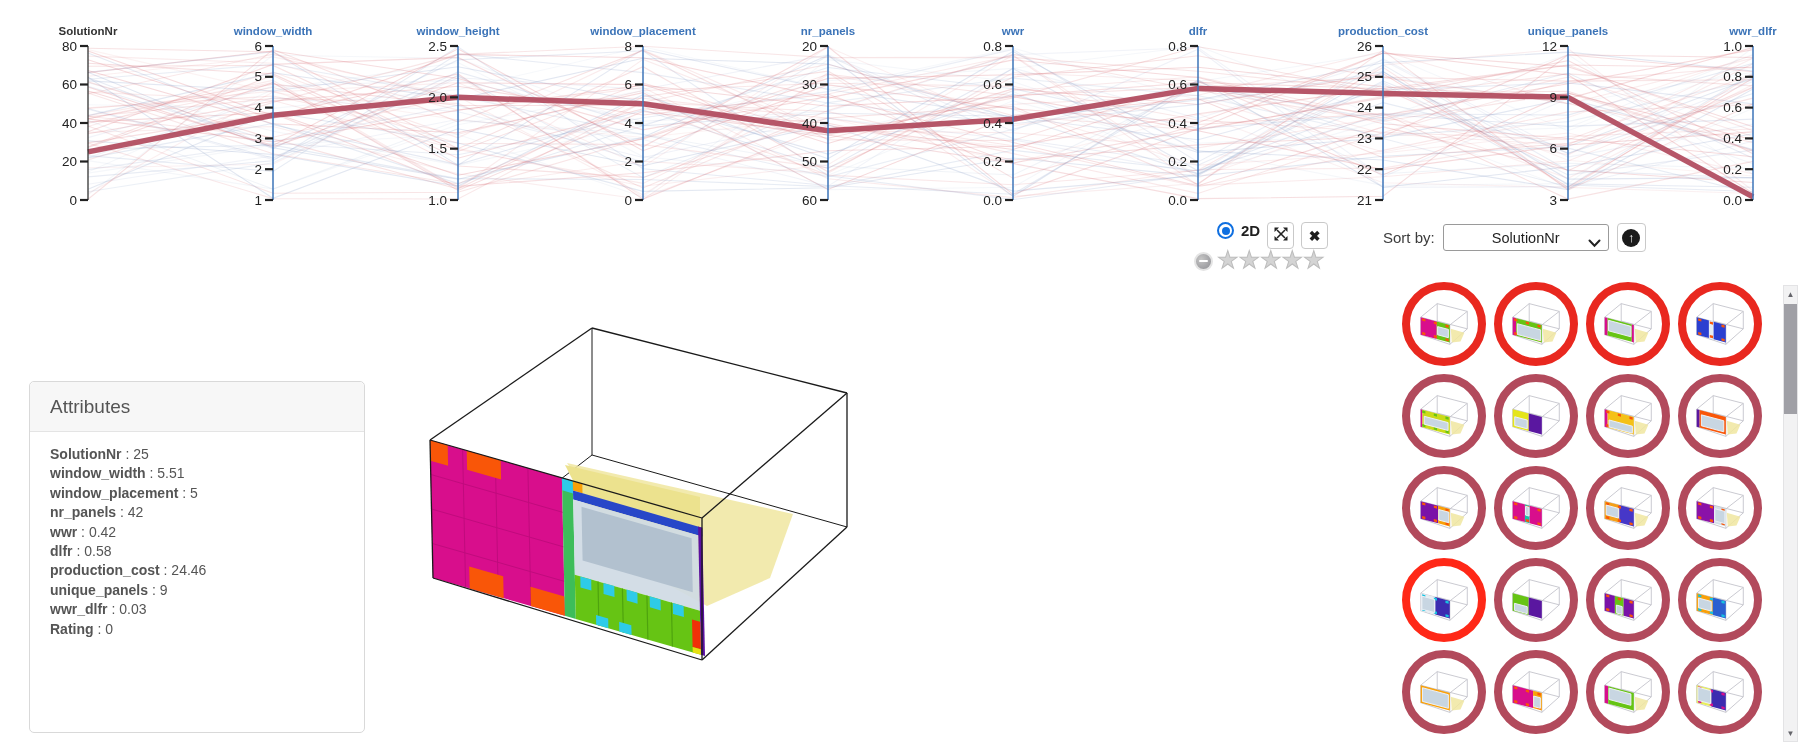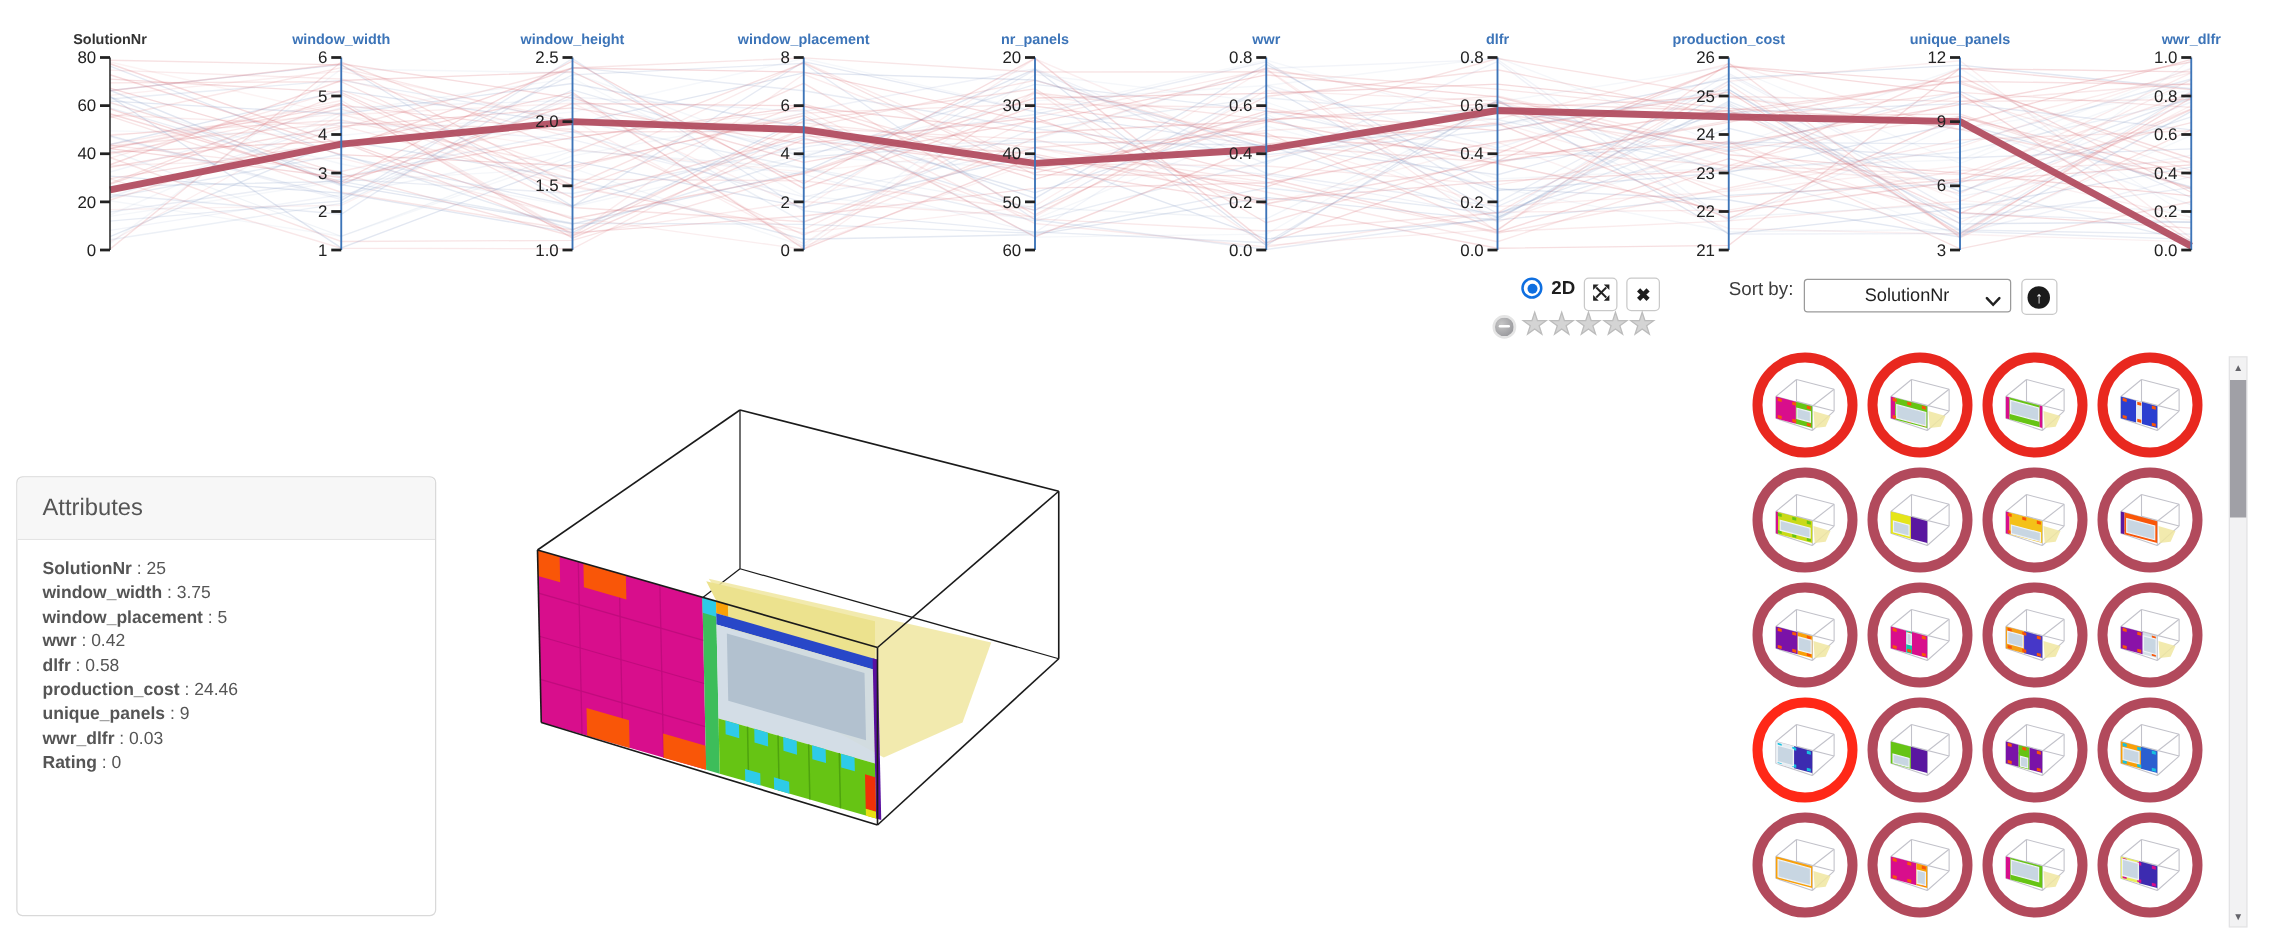--- a/index.html
+++ b/index.html
@@ -14,28 +14,28 @@
   .radio::after{content:"";position:absolute;left:2.5px;top:2.5px;width:8px;height:8px;background:#0f6fe0;border-radius:50%;}
   .lbl2d{font-weight:bold;font-size:15px;color:#1f1f1f;}
   .icon-btn{width:27px;height:27px;border:1px solid #c9c9c9;border-radius:4px;background:#fff;display:flex;align-items:center;justify-content:center;padding:0;cursor:pointer;}
   .close-glyph{font-size:14px;font-weight:bold;color:#1c1c1c;line-height:1;}
   
   #rating-row{position:absolute;left:1194px;top:250px;display:flex;align-items:center;gap:1px;height:22px;}
   .minus-circle{width:19px;height:19px;border-radius:50%;background:radial-gradient(circle at 35% 35%,#c6c6c6,#8d8d92);border:2px solid #e4e4e4;box-sizing:border-box;position:relative;display:inline-block;margin-right:3px;}
   .minus-circle::after{content:"";position:absolute;left:3px;top:6px;width:9px;height:2.6px;background:#fff;border-radius:1px;}
   .star{font-size:24px;line-height:20px;color:#d4d4d4;text-shadow:0 1px 0 #fff;-webkit-text-stroke:1px #bcbcbc;}
   
-  #sort-row{position:absolute;left:1383px;top:223px;display:flex;gap:8px;height:29px;}
+  #sort-row{position:absolute;left:1383px;top:223px;display:flex;align-items:center;gap:8px;height:29px;}
   .sort-label{font-size:15px;color:#3c3c3c;}
   .select{width:166px;height:27px;border:1px solid #9a9a9a;border-radius:3px;background:#fff;display:flex;align-items:center;justify-content:center;position:relative;font-size:14.5px;color:#1f1f1f;box-sizing:border-box;cursor:pointer;}
   .select .chev{position:absolute;right:7px;top:10px;}
   .dir-btn{width:29px;height:29px;border:1px solid #c9c9c9;border-radius:4px;background:#fff;display:flex;align-items:center;justify-content:center;padding:0;cursor:pointer;}
   .dir-circ{width:18px;height:18px;border-radius:50%;background:#1b1b1b;color:#fff;font-size:13px;font-weight:bold;display:flex;align-items:center;justify-content:center;line-height:1;}
   
-  #attributes-panel{position:absolute;left:13px;top:381px;width:336px;height:352px;border:1px solid #d9d9d9;border-radius:5px;background:#fff;box-sizing:border-box;}
+  #attributes-panel{position:absolute;left:29px;top:381px;width:336px;height:352px;border:1px solid #d9d9d9;border-radius:5px;background:#fff;box-sizing:border-box;}
   .attr-hdr{height:49px;background:#f7f7f7;border-bottom:1px solid #e4e4e4;border-radius:5px 5px 0 0;display:flex;align-items:center;padding-left:20px;font-size:19px;color:#555;}
   #attr-list{padding:13px 20px 0 20px;font-size:14px;color:#555;line-height:19.4px;}
   .attr-label{font-weight:bold;}
   
   #viewport{position:absolute;left:400px;top:290px;}
   
   #thumb-grid{position:absolute;left:1398px;top:278px;width:370px;display:grid;grid-template-columns:repeat(4,92px);grid-auto-rows:92px;justify-items:center;align-items:center;}
   .thumb{width:68px;height:68px;border-radius:50%;background:#fff;display:flex;align-items:center;justify-content:center;border:8px solid #b24a5c;cursor:pointer;}
   
   #scrollbar{position:absolute;left:1783px;top:285px;width:15px;height:457px;background:#f2f2f3;border:1px solid #e3e3e5;box-sizing:border-box;}
@@ -278,22 +278,23 @@
   </div>
   <button class="dir-btn">
     <span class="dir-circ">↑</span>
   </button>
 </div>
 
 <div id="attributes-panel">
   <div class="attr-hdr">Attributes</div>
   <div id="attr-list">
       <div class="attr-row"><span class="attr-label">SolutionNr</span><span> : </span><span class="attr-value">25</span></div>
-      <div class="attr-row"><span class="attr-label">window_width</span><span> : </span><span class="attr-value">3.75</span></div>
+      <div class="attr-row"><span class="attr-label">window_width</span><span> : </span><span class="attr-value">5.51</span></div>
       <div class="attr-row"><span class="attr-label">window_placement</span><span> : </span><span class="attr-value">5</span></div>
+      <div class="attr-row"><span class="attr-label">nr_panels</span><span> : </span><span class="attr-value">42</span></div>
       <div class="attr-row"><span class="attr-label">wwr</span><span> : </span><span class="attr-value">0.42</span></div>
       <div class="attr-row"><span class="attr-label">dlfr</span><span> : </span><span class="attr-value">0.58</span></div>
       <div class="attr-row"><span class="attr-label">production_cost</span><span> : </span><span class="attr-value">24.46</span></div>
       <div class="attr-row"><span class="attr-label">unique_panels</span><span> : </span><span class="attr-value">9</span></div>
       <div class="attr-row"><span class="attr-label">wwr_dlfr</span><span> : </span><span class="attr-value">0.03</span></div>
       <div class="attr-row"><span class="attr-label">Rating</span><span> : </span><span class="attr-value">0</span></div>
     </div>
 </div>
 
 <svg id="viewport" width="470" height="400">

